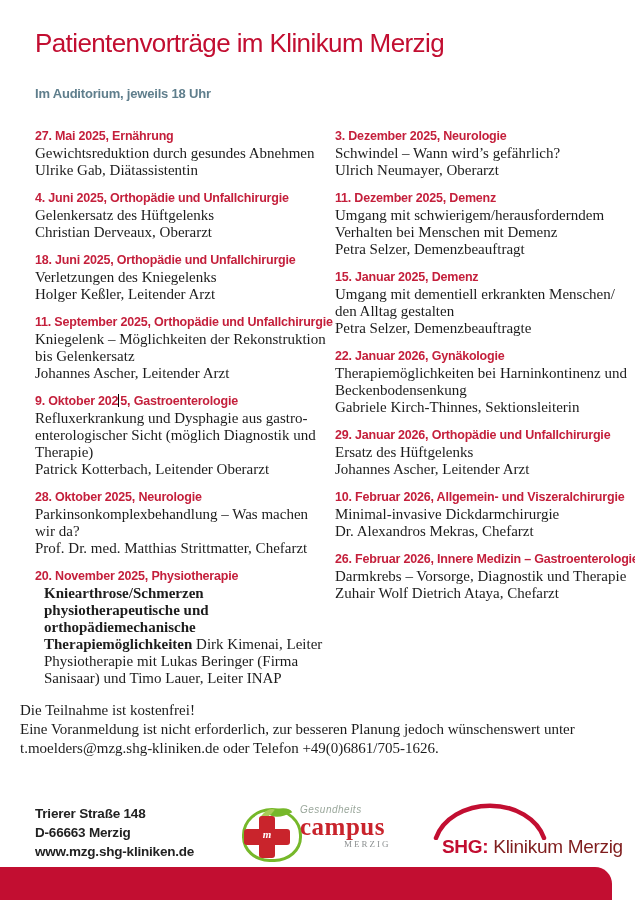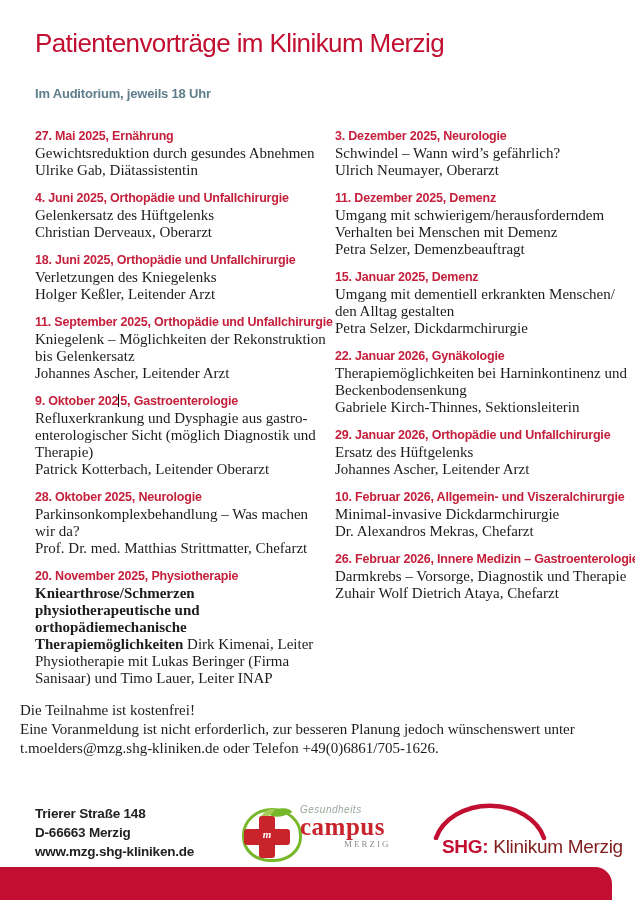--- a/index.html
+++ b/index.html
@@ -25,21 +25,21 @@
   .col{position:absolute;top:128px;}
   .col-left{left:35px;width:294px;}
   .col-right{left:335px;width:298px;}
   .entry{margin-bottom:11px;}
   .entry .date{
     font-family:Liberation Sans, sans-serif;font-weight:bold;font-size:12.5px;
     letter-spacing:-0.2px;line-height:17px;color:var(--date-red);white-space:nowrap;
   }
   .entry .etitle{font-weight:normal;font-size:15px;line-height:17px;}
   .entry .speaker{font-size:15px;line-height:17px;}
-  .entry .flow{font-size:15px;line-height:17px;}
+  .entry .flow{font-size:15px;line-height:17px;margin-left:9px;}
   .entry .flow .bold{font-weight:bold;}
   .caret{
     display:inline-block;width:1px;height:13px;background:#000;
     vertical-align:-2px;margin:0 1px 0 0;
   }
   .info{position:absolute;left:20px;top:701px;font-size:15px;line-height:19px;}
   .address{
     position:absolute;left:35px;top:804px;
     font-family:"Liberation Sans",sans-serif;font-weight:bold;font-size:13.5px;
     letter-spacing:-0.2px;line-height:19px;color:#222;
@@ -157,21 +157,21 @@
 
     <div class="entry">
       <p class="date">11. Dezember 2025, Demenz</p>
       <p class="etitle">Umgang mit schwierigem/herausforderndem Verhalten bei Menschen mit Demenz</p>
       <p class="speaker">Petra Selzer, Demenzbeauftragt</p>
     </div>
 
     <div class="entry">
       <p class="date">15. Januar 2025, Demenz</p>
       <p class="etitle">Umgang mit dementiell erkrankten Menschen/ den Alltag gestalten</p>
-      <p class="speaker">Petra Selzer, Dickdarmchirurgie</p>
+      <p class="speaker">Petra Selzer, Demenzbeauftragte</p>
     </div>
 
     <div class="entry">
       <p class="date">22. Januar 2026, Gynäkologie</p>
       <p class="etitle">Therapiemöglichkeiten bei Harninkontinenz und Beckenbodensenkung</p>
       <p class="speaker">Gabriele Kirch-Thinnes, Sektionsleiterin</p>
     </div>
 
     <div class="entry">
       <p class="date">29. Januar 2026, Orthopädie und Unfallchirurgie</p>

